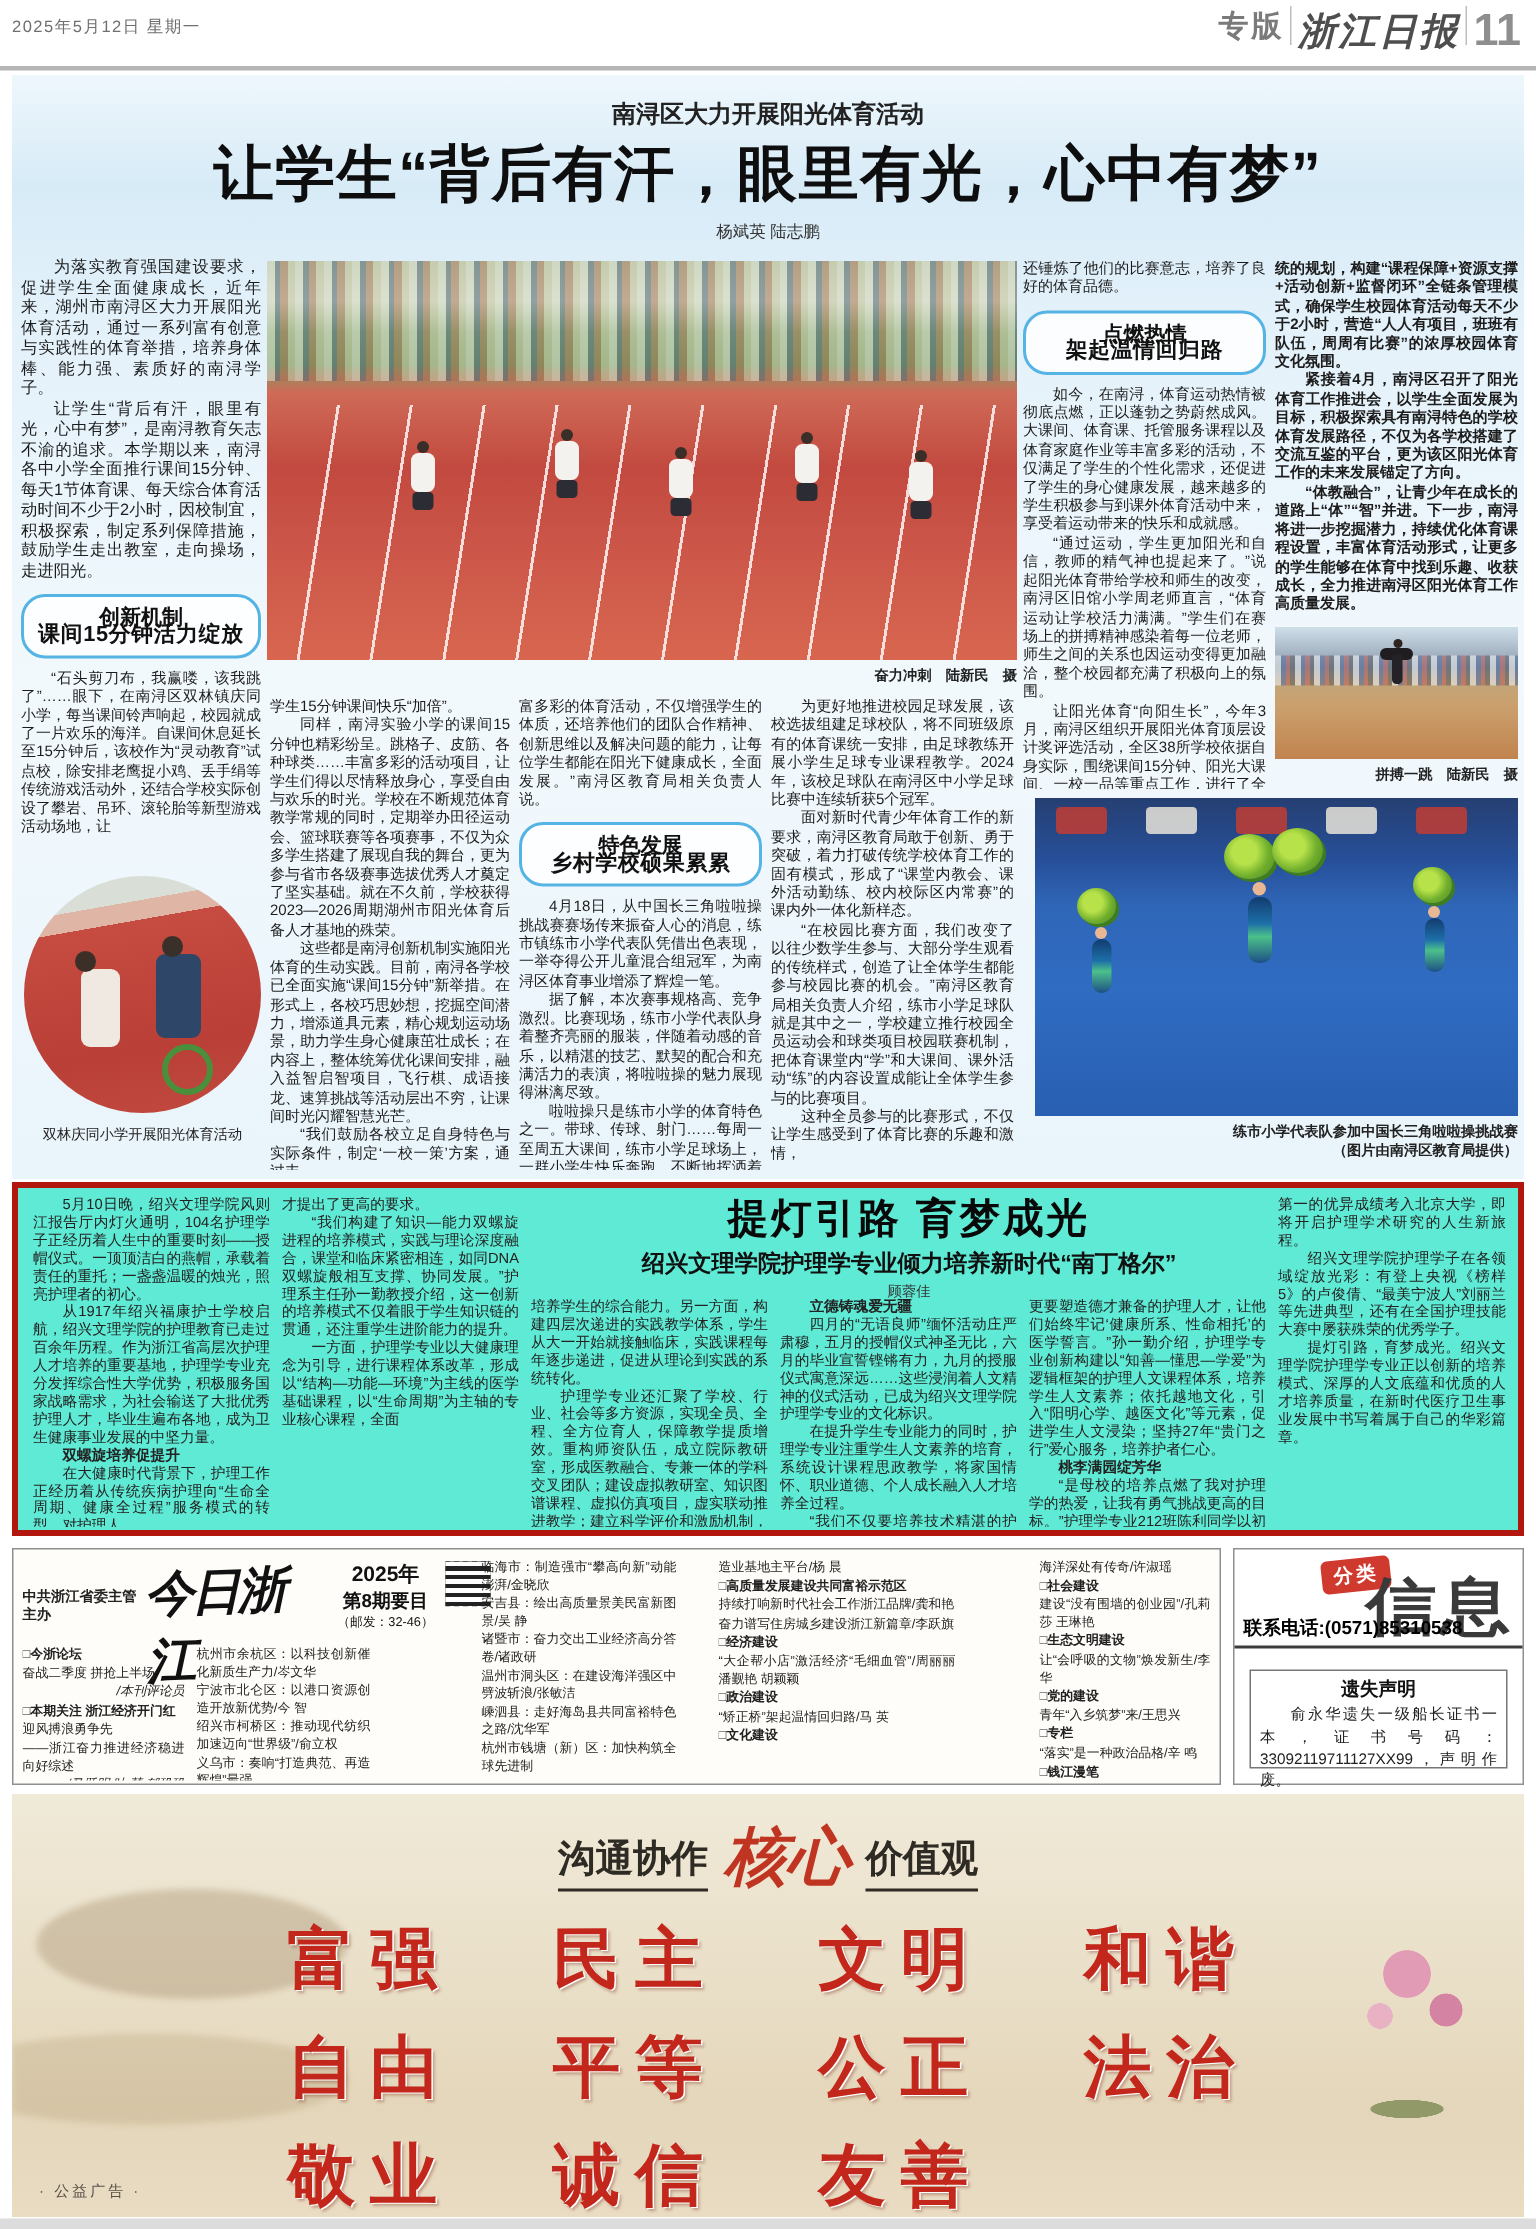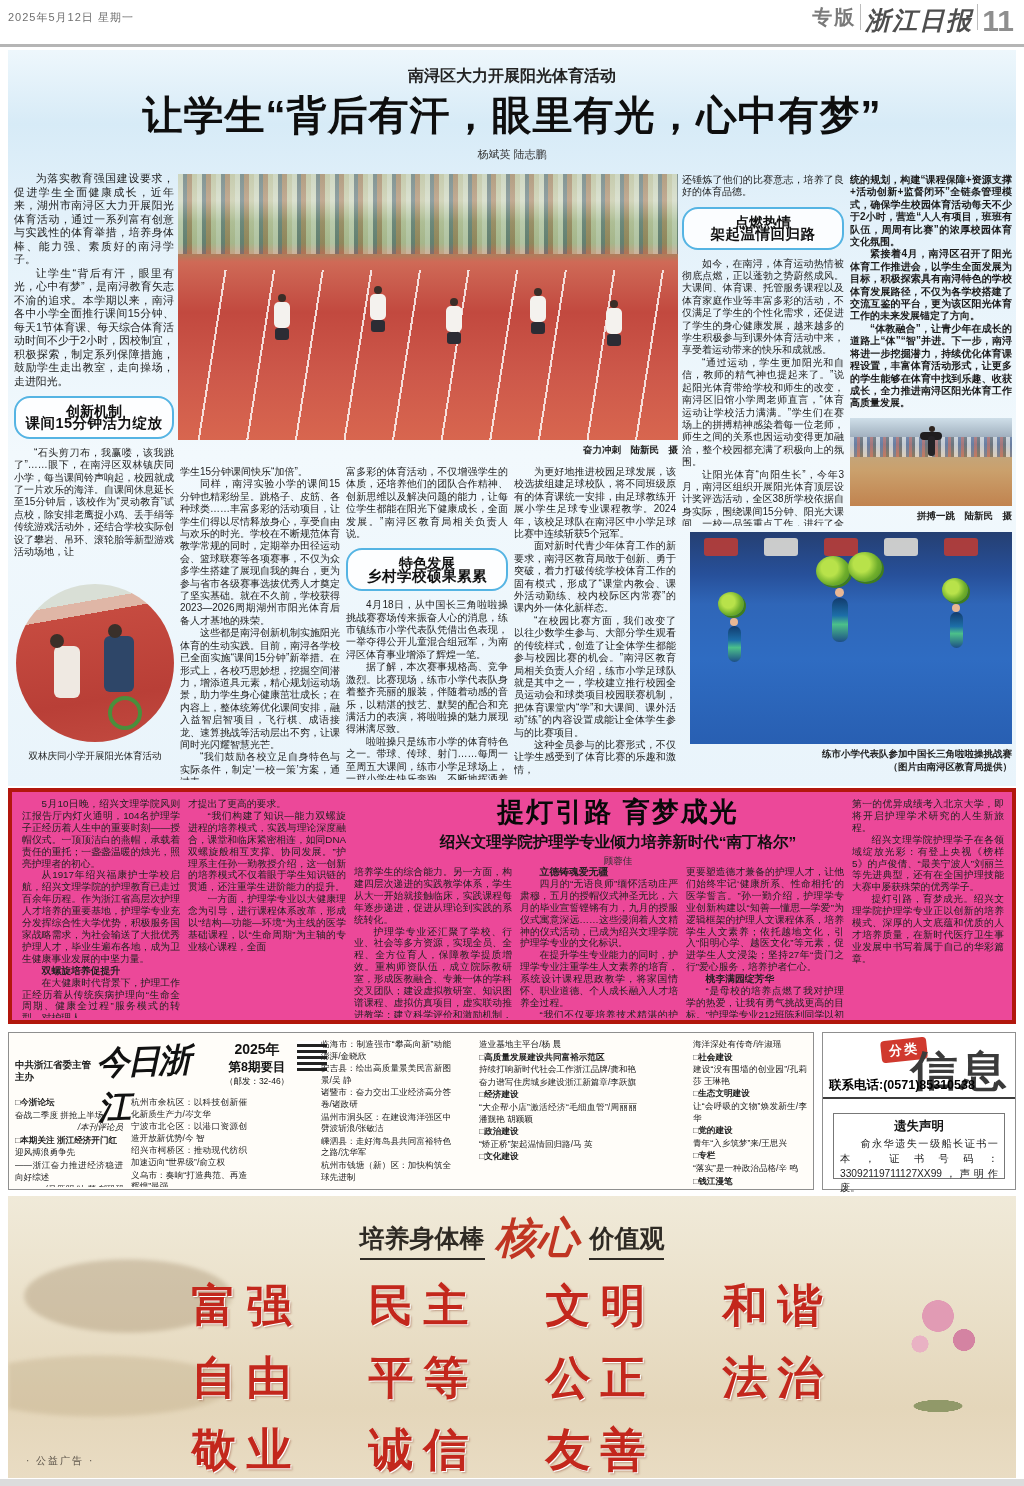--- a/index.html
+++ b/index.html
@@ -54,23 +54,23 @@
   .photo-cheer{left:676px;top:360px;width:322px;height:212px;background:linear-gradient(180deg,#253f72 0%,#27509a 20%,#2f66b8 34%,#2f6cc2 60%,#285fb2 100%);}
   .backdrop{position:absolute;left:0;top:6px;width:100%;height:34px;display:flex;gap:26px;padding-left:14px;opacity:.85;}
   .bd-chip{width:34px;height:18px;border-radius:3px;background:#e8e4da;}
   .bd-chip.red{background:#c23c33;}
   .pom{position:absolute;width:34px;height:30px;border-radius:50%;
     background:radial-gradient(circle at 40% 40%,#b8e24a 0 30%,#6fae2c 60%,#4c8a1f 100%);box-shadow:2px 2px 0 #3f7d1d;}
   .cheer-body{position:absolute;width:16px;height:44px;border-radius:7px;
     background:linear-gradient(180deg,#123c6e 0%,#1d6ea8 40%,#4cc08a 60%,#1d4f86 100%);}
   .cheer-skin{position:absolute;width:9px;height:9px;border-radius:50%;background:#e9b794;}
   
-  .redbox{left:8px;top:788px;width:1008px;height:236px;border:4px solid #b2170d;background:#ec4899;box-sizing:border-box;}
+  .redbox{left:8px;top:788px;width:1008px;height:236px;border:4px solid #b2170d;background:#5eead4;box-sizing:border-box;}
   .ncol{position:absolute;font-size:9.8px;line-height:11.9px;color:#222;}
-  .nhead{position:absolute;left:350px;top:2px;width:512px;text-align:center;}
+  .nhead{position:absolute;left:338px;top:2px;width:512px;text-align:center;}
   .n-title{font-size:27px;font-weight:900;color:#090909;letter-spacing:2px;}
   .n-sub{font-size:15.5px;font-weight:bold;color:#101010;margin-top:2px;}
   .n-by{font-size:9.5px;color:#333;margin-top:2px;}
   .nsub{font-weight:bold;text-indent:2em;}
   
   .digest{left:8px;top:1032px;width:806px;height:158px;border:1px solid #8f8f8f;background:#fffdf9;box-sizing:border-box;}
   .dg-pub{left:6px;top:26px;width:78px;font-size:9.5px;font-weight:bold;color:#222;line-height:1.3;}
   .dg-logo{left:88px;top:6px;width:118px;font-family:"DejaVu Serif",serif;font-style:italic;font-weight:bold;font-size:33px;color:#111;transform:rotate(-2deg);letter-spacing:-2px;}
   .dg-issue{left:210px;top:8px;width:76px;text-align:center;color:#111;}
   .dg-year{font-size:14px;font-weight:bold;}
@@ -333,21 +333,21 @@
   <div class="lost">
     <div class="lost-t">遗失声明</div>
     <div class="lost-b">俞永华遗失一级船长证书一本，证书号码：33092119711127XX99，声明作废。</div>
   </div>
 </div>
 
 <div class="abs values">
   <div class="v-land"></div>
   <div class="v-lotus"></div>
   <div class="v-title">
-    <span class="v-t1">培养身体棒</span>
+    <span class="v-t1">沟通协作</span>
     <span class="v-t2">核心</span>
     <span class="v-t3">价值观</span>
   </div>
   <div class="v-grid">
       <div class="v-cell">富强</div>
       <div class="v-cell">民主</div>
       <div class="v-cell">文明</div>
       <div class="v-cell">和谐</div>
       <div class="v-cell">自由</div>
       <div class="v-cell">平等</div>

